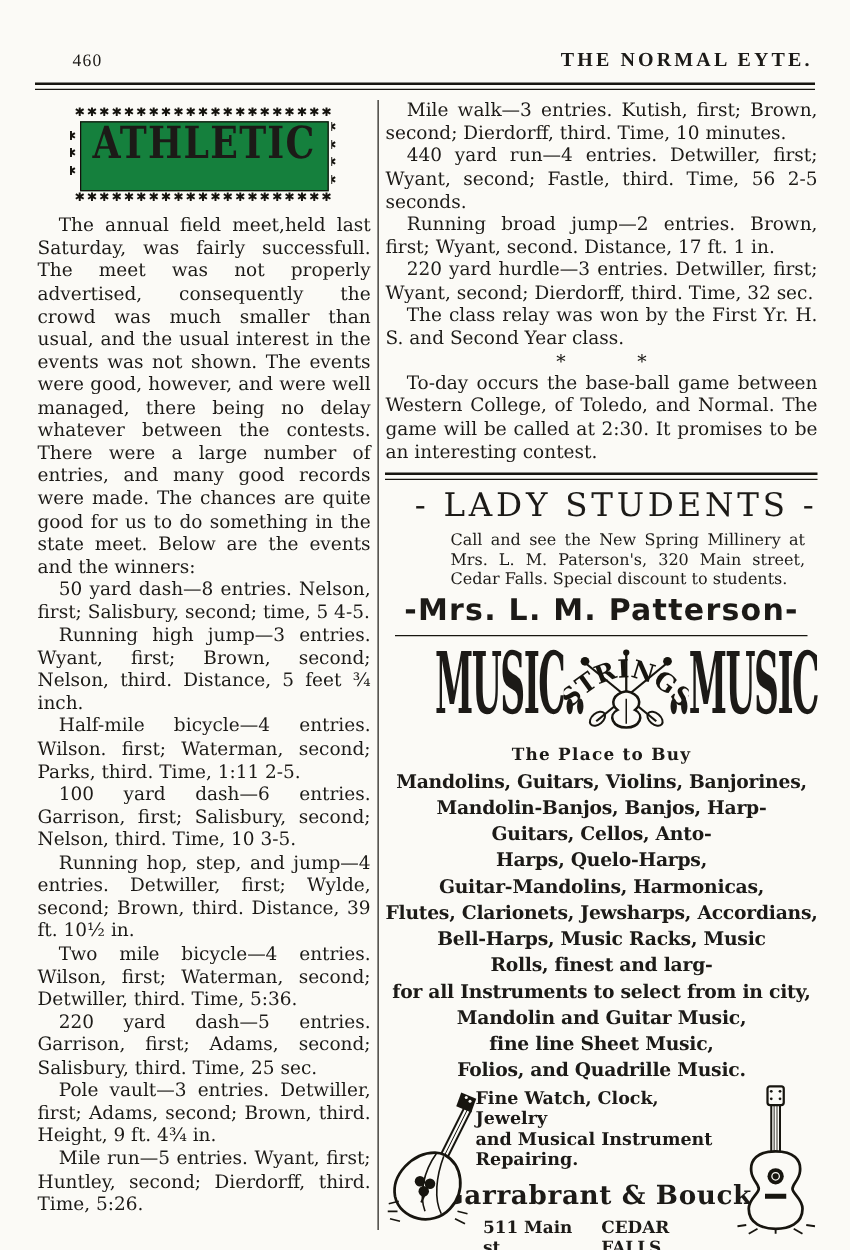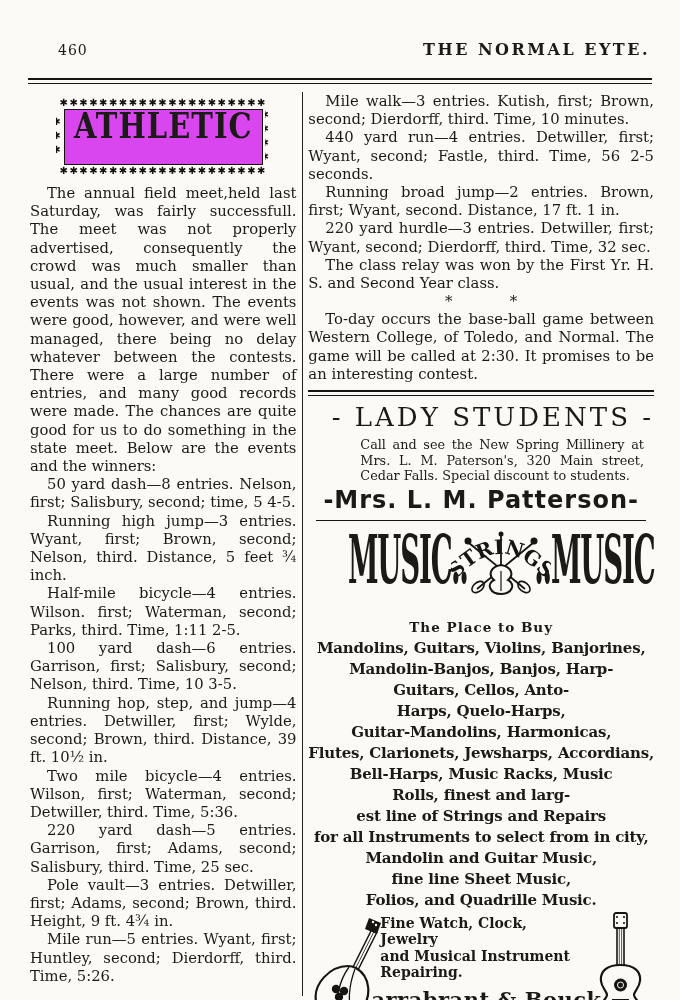--- a/index.html
+++ b/index.html
@@ -3,54 +3,54 @@
 <meta charset="utf-8">
 <style>
   html,body { margin:0; padding:0; }
   body { background:#e8e6e1; }
   .sheet {
     position:relative; width:680px; height:1000px;
     background:#fbfaf6; color:#1c1a17; overflow:hidden;
     font-family:"DejaVu Serif","Liberation Serif",serif;
   }
   
-  .header { position:relative; margin:40px 30px 16px 30px; height:22px; }
+  .header { position:relative; margin:40px 30px 4px 30px; height:22px;font-family:Liberation Serif, serif; }
   .page-num { position:absolute; left:28px; top:2px; font-size:14px; letter-spacing:1px; }
   .masthead { text-align:right; font-size:16px; font-weight:bold; letter-spacing:2.5px; }
   .rule-double { margin:3px 28px 0 28px; height:3px; border-top:2.5px solid #17150f; border-bottom:1px solid #17150f; }
   
   .columns { display:flex; margin:6px 26px 0 30px; height:916px; }
   .col-left  { width:300px; padding-top:6px; }
   .col-div   { width:1px; background:#23211c; margin:2px 5px 10px 6px; }
   .col-right { flex:1; padding-top:2px; }
   p.body-par { margin:0; font-size:14.8px; line-height:18.2px; text-align:justify; text-indent:17px; }
   
   .ath-box { width:214px; margin:2px auto 8px auto; text-align:center; }
   .ath-strip { font-family:"DejaVu Sans",sans-serif; font-size:10px; letter-spacing:1.5px;
                line-height:10px; white-space:nowrap; overflow:hidden; color:#14120d; }
   .ath-mid { display:flex; align-items:stretch; justify-content:center; margin:1px 0; }
   .ath-side { width:12px; font-family:"DejaVu Sans",sans-serif; font-size:10px; color:#14120d;
               writing-mode:vertical-rl; text-orientation:upright; letter-spacing:3px; line-height:12px; overflow:hidden; }
-  .ath-title-box { border:1.5px solid #14120d; padding:3px 9px 4px 9px; margin:0 2px; background:#d946ef; }
+  .ath-title-box { border:1.5px solid #14120d; padding:3px 9px 4px 9px; margin:0 2px; background:#15803d; }
   .ath-title { display:inline-block; font-weight:bold; font-size:29px; letter-spacing:1px;
                transform:scaleY(1.22); transform-origin:center bottom; }
   
   .ad-rule-double { height:3px; border-top:2px solid #17150f; border-bottom:1px solid #17150f; margin:7px 0 6px 0; }
   .ad-rule { border-top:1px solid #17150f; margin:6px 8px 4px 8px; }
   .lady-title { text-align:right; font-weight:normal; font-size:26px; letter-spacing:3px; margin-top:4px; white-space:nowrap; }
   .lady-body { margin:5px 10px 2px 52px; font-size:12.8px; line-height:15.5px; text-align:justify; }
   .patterson { text-align:center; font-family:"DejaVu Sans","Liberation Sans",sans-serif;
                font-size:24px; font-weight:bold; letter-spacing:1px; margin-top:2px; white-space:nowrap; }
   .music-head { display:flex; justify-content:flex-end; align-items:flex-end; height:74px; margin-top:4px; }
   .music-wrap { position:relative; width:103px; height:70px; }
   .music-word { position:absolute; bottom:0; white-space:nowrap; font-weight:bold; font-size:46px; letter-spacing:-2px; }
   .music-wrap.left  .music-word { left:0;  transform:scale(0.60,1.48); transform-origin:left bottom; }
   .music-wrap.right .music-word { right:0; transform:scale(0.60,1.48); transform-origin:right bottom; }
   .music-emblem { width:100px; height:72px; flex:0 0 auto; }
-  .music-tag { text-align:center; font-size:13.5px; font-weight:bold; letter-spacing:1px; margin:20px 0 3px 0; }
+  .music-tag { text-align:center; font-size:13.5px; font-weight:bold; letter-spacing:1px; margin:9px 0 3px 0; }
   .music-line { text-align:center; font-size:15px; font-weight:bold; line-height:21px;
                 letter-spacing:-0.2px; white-space:nowrap; }
   .bottom-ad { position:relative; margin-top:4px; height:130px; }
   .mandolin-art { position:absolute; left:2px; top:-2px; }
   .guitar-art { position:absolute; right:-2px; top:-4px; }
   .repair { margin:0 72px; text-align:left; font-size:14px; font-weight:bold; line-height:16.5px; }
   .company { text-align:center; font-size:21px; font-weight:bold; letter-spacing:0.5px; margin-top:6px; white-space:nowrap; }
   .addr-row { display:flex; justify-content:space-between; margin:6px 66px 0 78px; font-size:13.5px; font-weight:bold; }
   .sep { text-align:center; font-size:15px; line-height:16px; white-space:pre; margin:1px 0; }
 </style>
@@ -147,21 +147,20 @@
         <div class="music-tag">The Place to Buy</div>
 
         <div class="music-line">Mandolins, Guitars, Violins, Banjorines,</div>
         <div class="music-line">Mandolin-Banjos, Banjos, Harp-</div>
         <div class="music-line">Guitars, Cellos, Anto-</div>
         <div class="music-line">Harps, Quelo-Harps,</div>
         <div class="music-line">Guitar-Mandolins, Harmonicas,</div>
         <div class="music-line">Flutes, Clarionets, Jewsharps, Accordians,</div>
         <div class="music-line">Bell-Harps, Music Racks, Music</div>
         <div class="music-line">Rolls, finest and larg-</div>
-        <div class="music-line">est line of Strings and Repairs</div>
         <div class="music-line">for all Instruments to select from in city,</div>
         <div class="music-line">Mandolin and Guitar Music,</div>
         <div class="music-line">fine line Sheet Music,</div>
         <div class="music-line">Folios, and Quadrille Music.</div>
 
         <div class="bottom-ad">
 
           <svg class="mandolin-art" width="74" height="118" viewBox="0 0 74 118" aria-hidden="true">
             <g stroke="#17150f" fill="none" stroke-width="1.6">
               <line x1="42" y1="56" x2="62" y2="16"></line>

